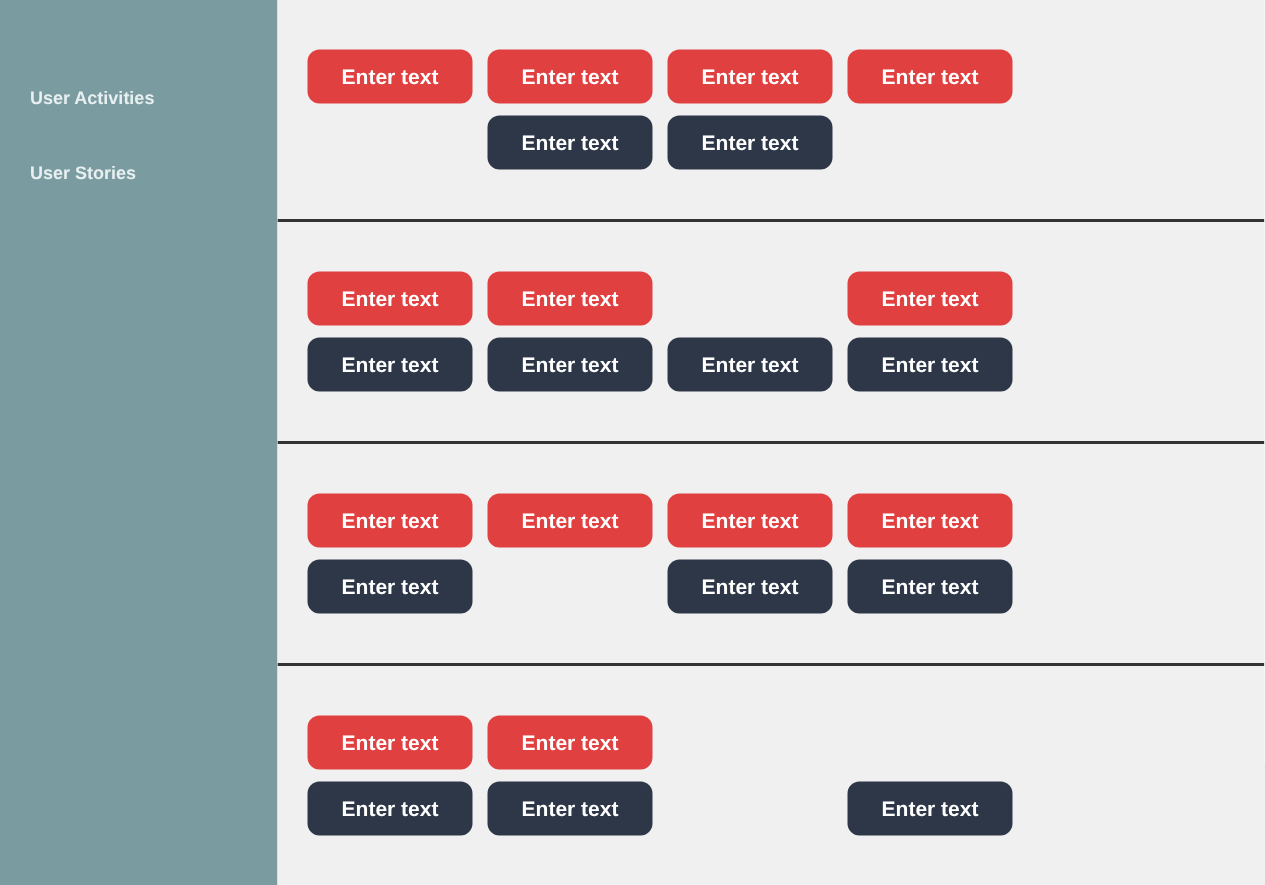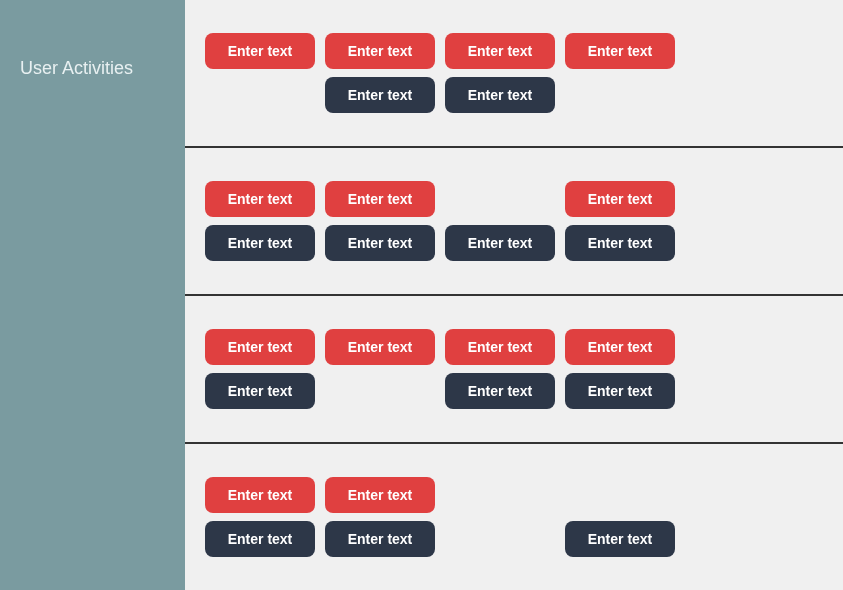--- a/index.html
+++ b/index.html
@@ -17,22 +17,22 @@
       min-width: 185px;
       background: #7a9ba0;
       display: flex;
       flex-direction: column;
       padding-top: 40px;
     }
 
     .sidebar-item {
       padding: 18px 20px;
       color: #e8f0f1;
-      font-size: 18px;
-      font-weight: 400;
+      font-size: 12px;
+      font-weight: 700;
       cursor: pointer;
     }
 
     .main-content {
       flex: 1;
       background: #f0f0f0;
       display: flex;
       flex-direction: column;
       overflow: hidden;
     }
@@ -86,20 +86,21 @@
     .btn-spacer {
       min-width: 110px;
       visibility: hidden;
     }
   </style>
 </head>
 <body>
 
 <div class="sidebar">
   <div class="sidebar-item">User Activities</div>
+  <div class="sidebar-item">User Stories</div>
 </div>
 
 <div class="main-content" id="main-content">
 <div class="section">
       <div class="buttons-grid">
         <div class="button-row">
           <button class="btn btn-red">Enter text</button>
           <button class="btn btn-red">Enter text</button>
           <button class="btn btn-red">Enter text</button>
           <button class="btn btn-red">Enter text</button>

